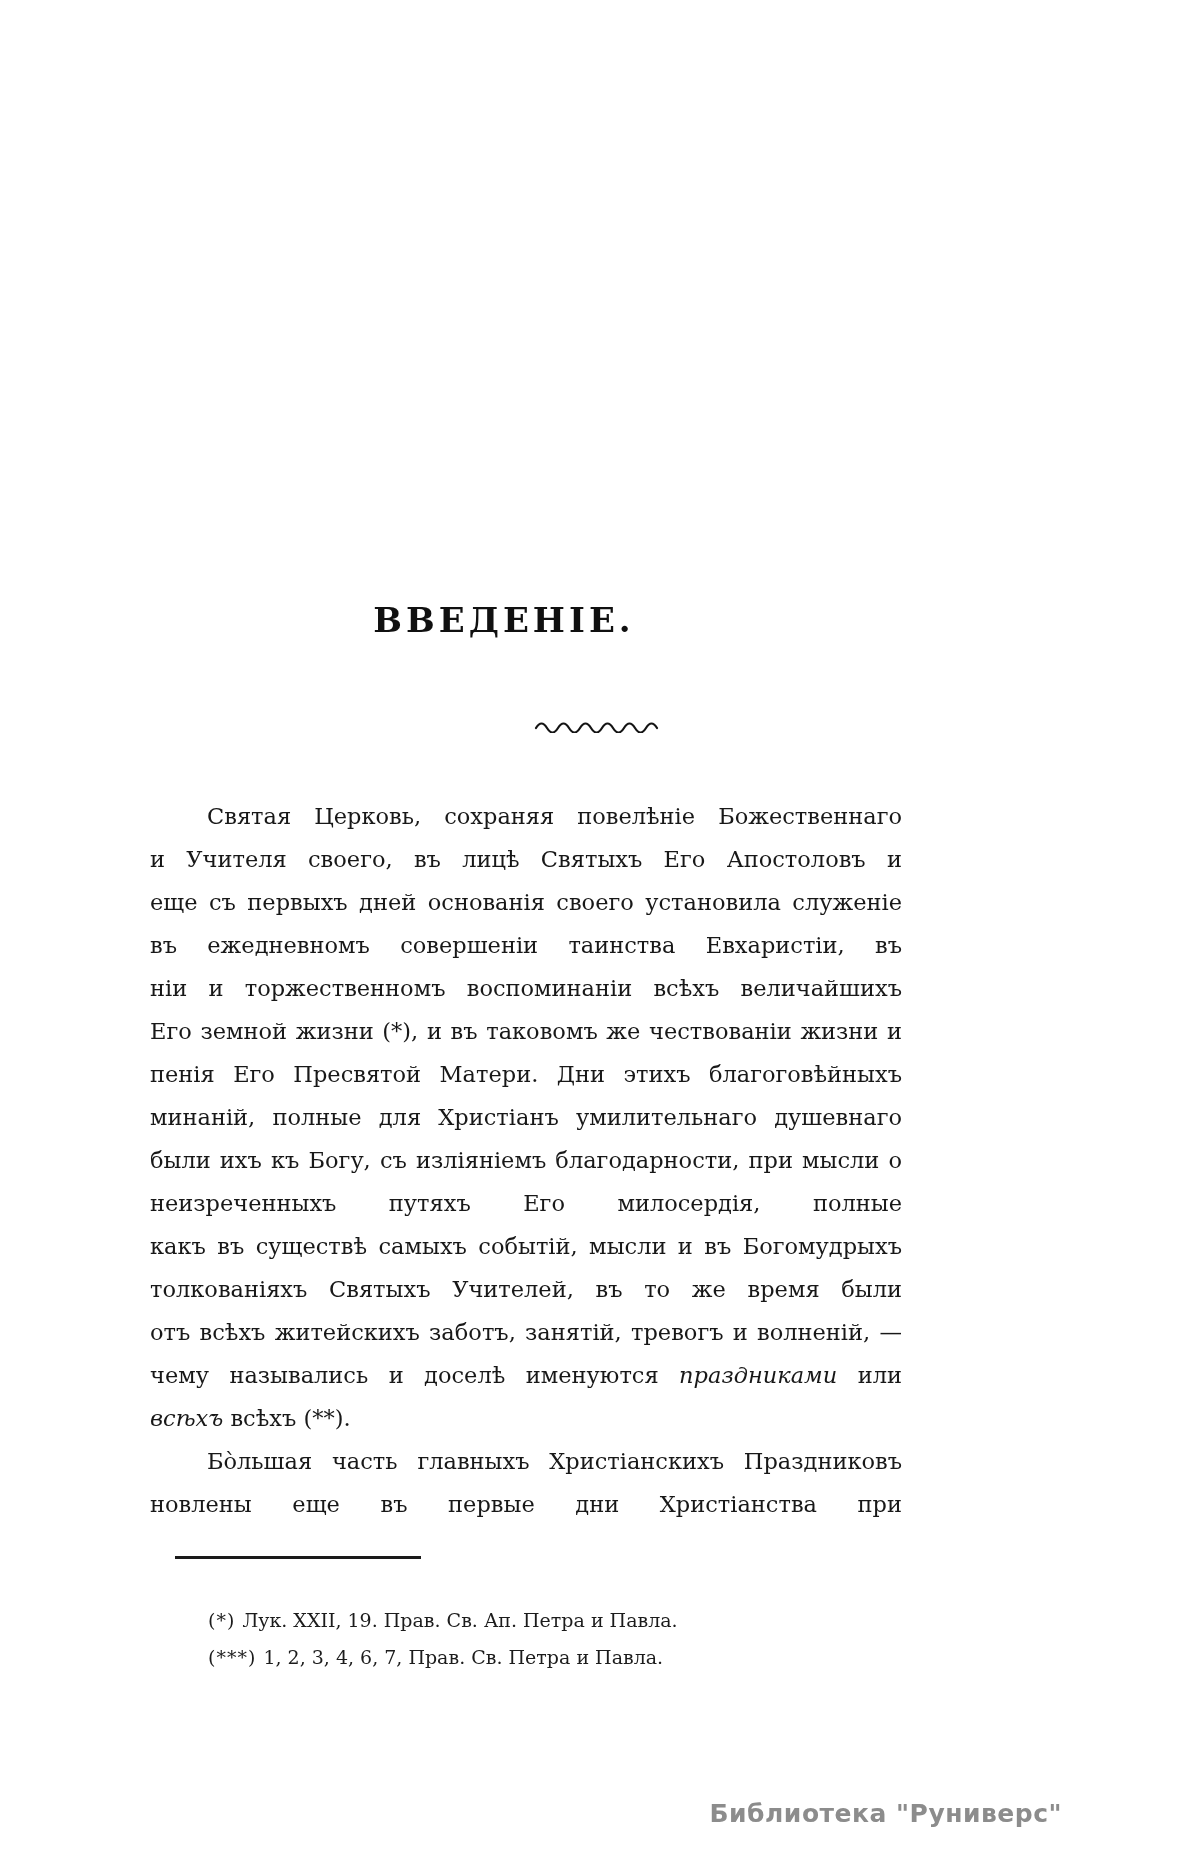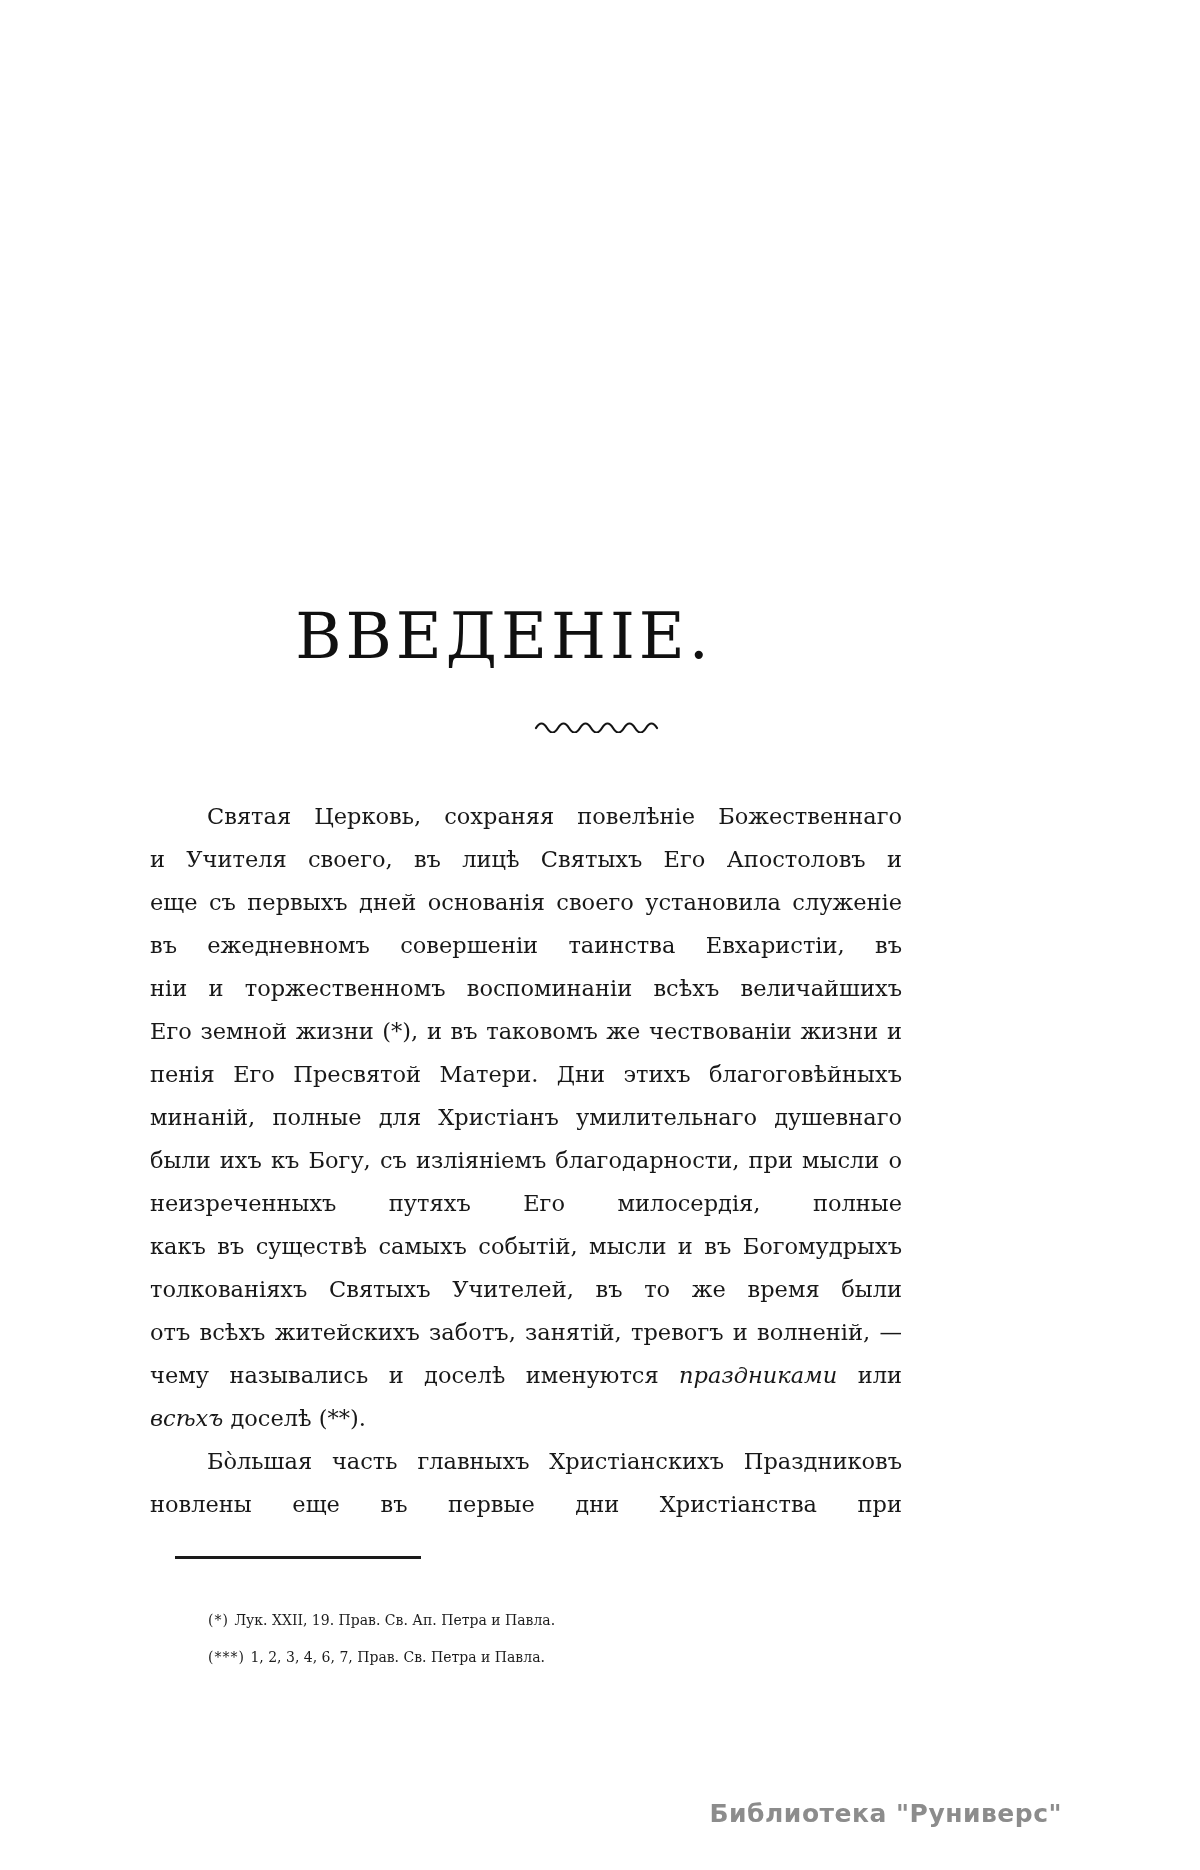--- a/index.html
+++ b/index.html
@@ -9,22 +9,22 @@
     margin:0 auto;
     background:#ffffff;
     font-family:"DejaVu Serif", serif;
     color:#161616;
     overflow:hidden;
   }
   .title {
     position:absolute;
     top:600px; left:0; width:1008px;
     text-align:center;
-    font-size:63px;
-    font-weight:normal;
+    font-size:34px;
+    font-weight:bold;
     letter-spacing:4px;
     color:#101010;
   }
   .squiggle {
     position:absolute;
     top:719px; left:533px;
     width:135px; height:14px;
   }
   .body-text {
     position:absolute;
@@ -46,21 +46,21 @@
   .fn-rule {
     position:absolute;
     top:1556px; left:175px;
     width:246px; height:3px;
     background:#1a1a1a;
   }
   .footnotes {
     position:absolute;
     top:1602px; left:208px;
     width:640px;
-    font-size:14px;
+    font-size:19px;
     line-height:37px;
     color:#1c1c1c;
   }
   .fn { white-space:nowrap; }
   .fn-marker { letter-spacing:1px; }
   .watermark {
     position:absolute;
     top:1799px; right:138px;
     font-family:"DejaVu Sans", sans-serif;
     font-weight:bold;
@@ -88,21 +88,21 @@
       <div class="line"><span>ніи и торжественномъ воспоминаніи всѣхъ величайшихъ событій</span></div>
       <div class="line"><span>Его земной жизни (*), и въ таковомъ же чествованіи жизни и ус-</span></div>
       <div class="line"><span>пенія Его Пресвятой Матери. Дни этихъ благоговѣйныхъ воспо-</span></div>
       <div class="line"><span>минаній, полные для Христіанъ умилительнаго душевнаго возно-</span></div>
       <div class="line"><span>были ихъ къ Богу, съ изліяніемъ благодарности, при мысли о</span></div>
       <div class="line"><span>неизреченныхъ путяхъ Его милосердія, полные назидательности,</span></div>
       <div class="line"><span>какъ въ существѣ самыхъ событій, мысли и въ Богомудрыхъ ис-</span></div>
       <div class="line"><span>толкованіяхъ Святыхъ Учителей, въ то же время были </span></div>
       <div class="line"><span>отъ всѣхъ житейскихъ заботъ, занятій, тревогъ и волненій, — по-</span></div>
       <div class="line"><span>чему назывались и доселѣ именуются </span><em>праздниками</em><span> или </span></div>
-      <div class="line flush"><em>всѣхъ</em><span> доселѣ (**).</span></div>
+      <div class="line flush"><em>всѣхъ</em><span> всѣхъ (**).</span></div>
       <div class="line indent"><span>Бо̀льшая часть главныхъ Христіанскихъ Праздниковъ  уста-</span></div>
       <div class="line"><span>новлены еще въ первые дни Христіанства при Апостолахъ(***);</span></div>
     </div>
 
   <div class="fn-rule"></div>
 
   <div class="footnotes">
       <div class="fn"><span class="fn-marker">(*) </span><span>Лук. XXII, 19. Прав. Св. Ап. Петра и Павла.</span></div>
       <div class="fn"><span class="fn-marker">(***) </span><span>1, 2, 3, 4, 6, 7, Прав. Св. Петра и Павла.</span></div>
     </div>

